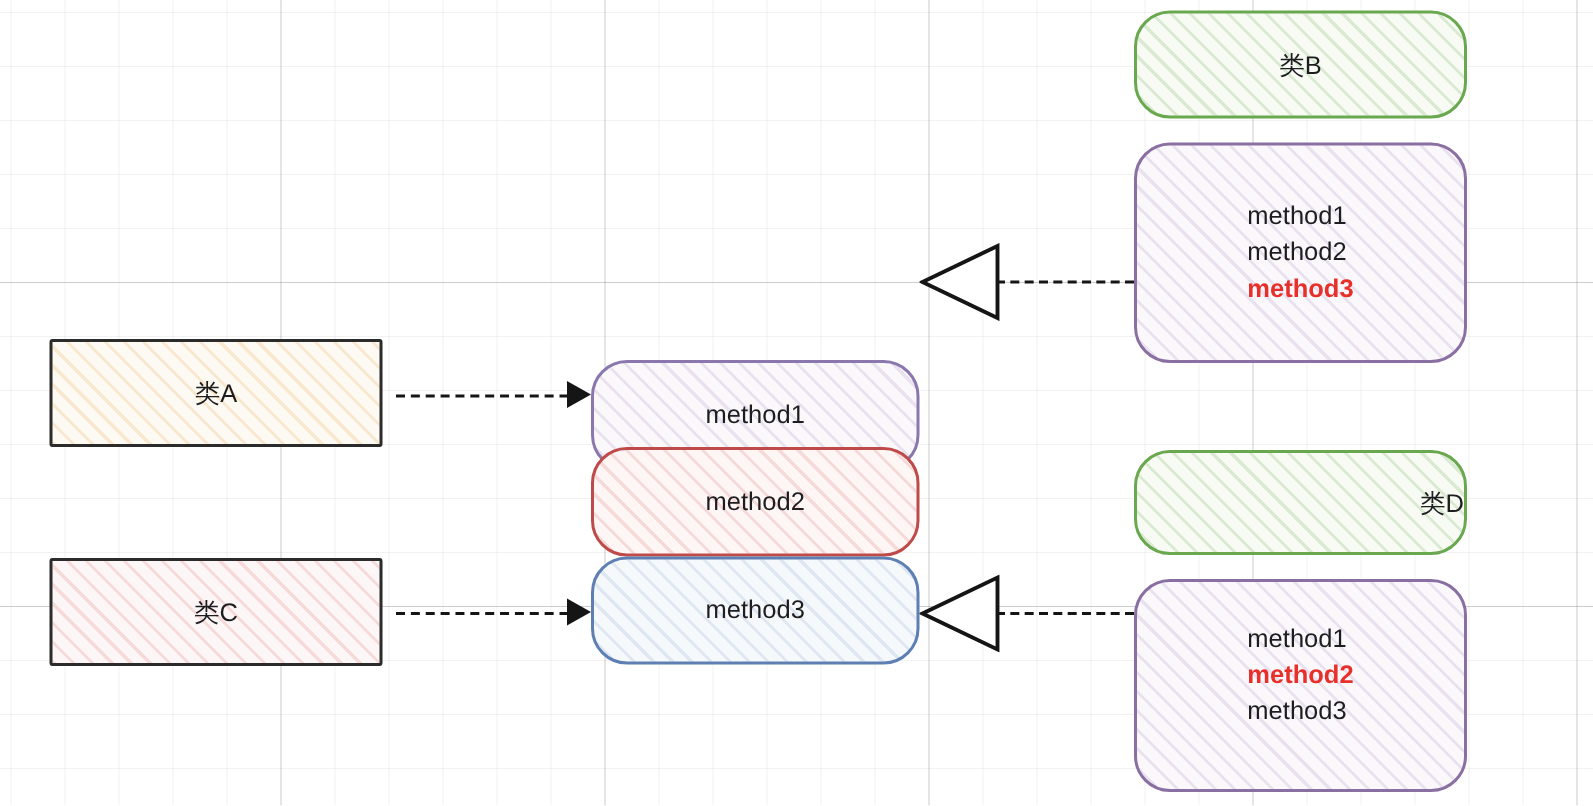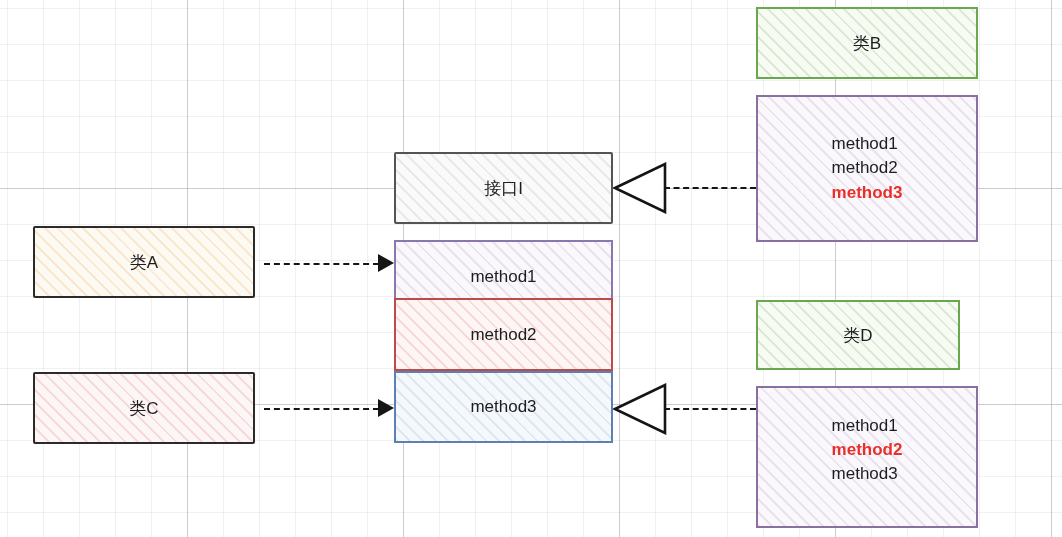--- a/index.html
+++ b/index.html
@@ -38,20 +38,21 @@
     box-sizing: border-box;
   }
 
   .cell {
     position: absolute;
     box-sizing: border-box;
     display: flex;
     align-items: center;
     justify-content: center;
     overflow: hidden;
+    border-radius: 24px;
   }
   .cell > .label {
     position: relative;
     z-index: 2;
     color: #1d1d1f;
     white-space: nowrap;
   }
 
   
   .plainbox {
@@ -204,23 +205,20 @@
   <div class="node cell plainbox hatch-pink" style="left:33px; top:372px; width:222px; height:72px;">
     <span class="label">类C</span>
   </div>
 
   <div class="node cell plainbox hatch-orange" style="left:33px; top:226px; width:222px; height:72px;">
     <span class="label">类A</span>
   </div>
 
   <div class="node" style="left:394px; top:152px; width:219px; height:291px;">
 
-    <div class="cell iface-head hatch-grey" style="left:0px; top:0px; width:219px; height:72px;">
-      <span class="label">接口I</span>
-    </div>
 
     <div class="cell mrow row-purple hatch-purple" style="left:0px; top:72px; width:219px; height:74px;">
       <span class="label">method1</span>
     </div>
 
     <div class="cell mrow row-red hatch-red" style="left:0px; top:146px; width:219px; height:73px;">
       <span class="label">method2</span>
     </div>
 
     <div class="cell mrow row-blue hatch-blue" style="left:0px; top:219px; width:219px; height:72px;">
@@ -235,21 +233,21 @@
     <div class="cell cls-body hatch-purple" style="left:0px; top:72px; width:222px; height:147px;">
       <div class="mlist">
         <span class="mitem">method1</span>
         <span class="mitem">method2</span>
         <span class="mitem hl">method3</span>
       </div>
     </div>
   </div>
 
   <div class="node" style="left:756px; top:300px; width:222px; height:212px;">
-    <div class="cell cls-head hatch-green" style="left:0px; top:0px; width:204px; height:70px;">
+    <div class="cell cls-head hatch-green" style="left:0px; top:0px; width:222px; height:70px;justify-content:flex-end;">
       <span class="label">类D</span>
     </div>
     <div class="cell cls-body hatch-purple" style="left:0px; top:70px; width:222px; height:142px;">
       <div class="mlist" style="margin-top:-14px;">
         <span class="mitem">method1</span>
         <span class="mitem hl">method2</span>
         <span class="mitem">method3</span>
       </div>
     </div>
   </div>

